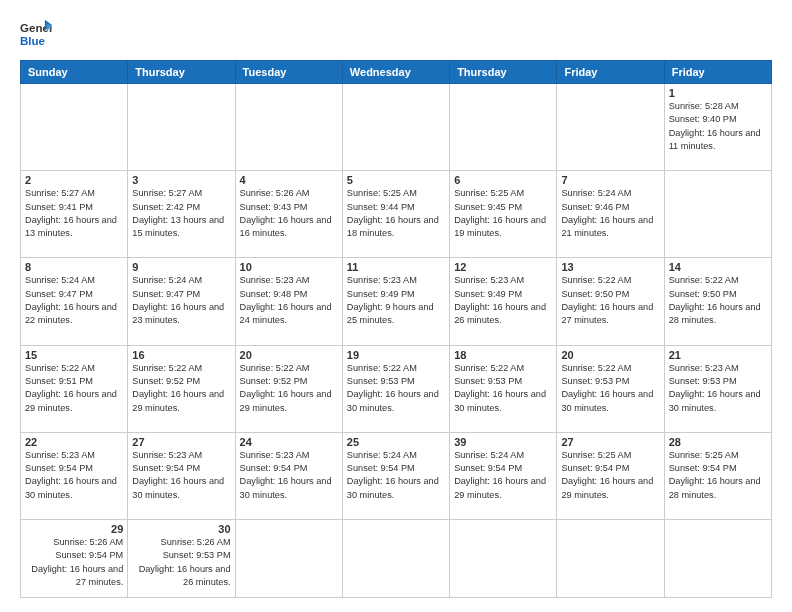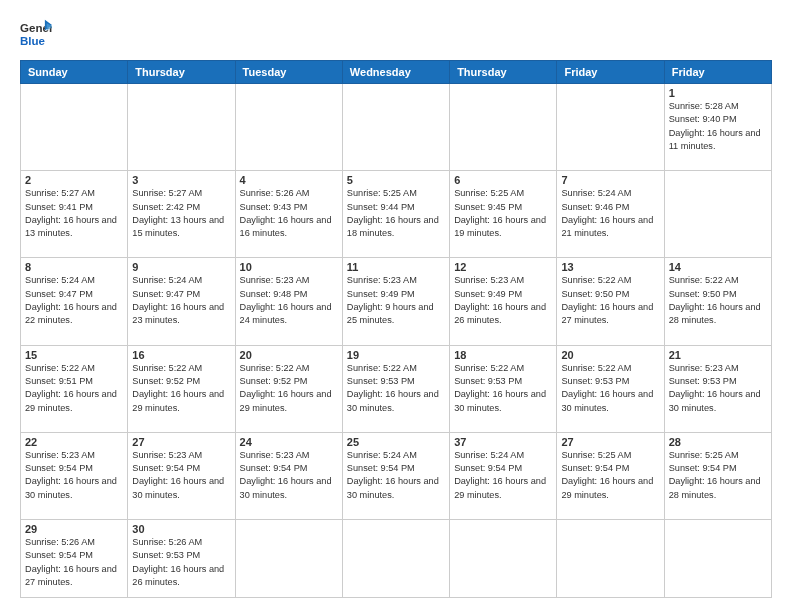--- a/index.html
+++ b/index.html
@@ -64,20 +64,21 @@
       border: 1px solid #ccc;
       vertical-align: top;
       padding: 3px 4px;
       font-size: 9.2px;
       color: #333;
       background: #fff;
       height: 82px;
     }
     .calendar tr:last-child td {
       height: 72px;
+      text-align: right;
     }
     .day-num {
       font-size: 11px;
       font-weight: bold;
       display: block;
       margin-bottom: 1px;
     }
     .day-info {
       line-height: 1.45;
     }
@@ -235,21 +236,21 @@
           </td>
           <td>
             <span class="day-num">24</span>
             <div class="day-info"><span>Sunrise: 5:23 AM</span><br><span>Sunset: 9:54 PM</span><br><span>Daylight: 16 hours and 30 minutes.</span></div>
           </td>
           <td>
             <span class="day-num">25</span>
             <div class="day-info"><span>Sunrise: 5:24 AM</span><br><span>Sunset: 9:54 PM</span><br><span>Daylight: 16 hours and 30 minutes.</span></div>
           </td>
           <td>
-            <span class="day-num">37</span>
+            <span class="day-num">39</span>
             <div class="day-info"><span>Sunrise: 5:24 AM</span><br><span>Sunset: 9:54 PM</span><br><span>Daylight: 16 hours and 29 minutes.</span></div>
           </td>
           <td>
             <span class="day-num">27</span>
             <div class="day-info"><span>Sunrise: 5:25 AM</span><br><span>Sunset: 9:54 PM</span><br><span>Daylight: 16 hours and 29 minutes.</span></div>
           </td>
           <td>
             <span class="day-num">28</span>
             <div class="day-info"><span>Sunrise: 5:25 AM</span><br><span>Sunset: 9:54 PM</span><br><span>Daylight: 16 hours and 28 minutes.</span></div>
           </td>

